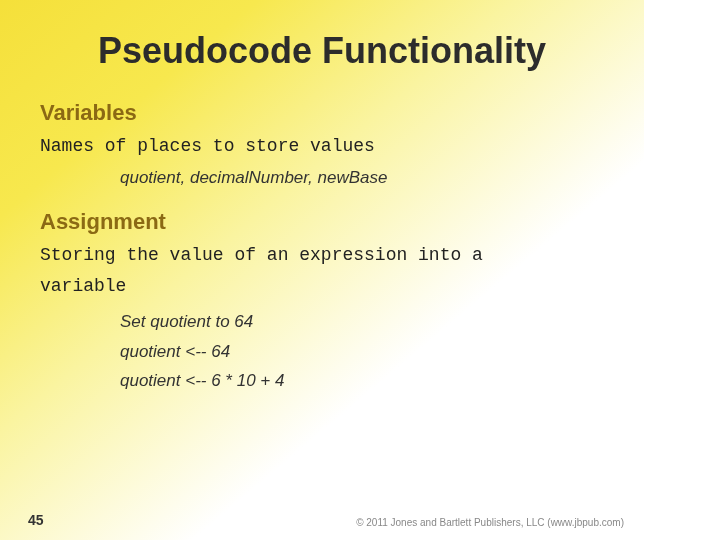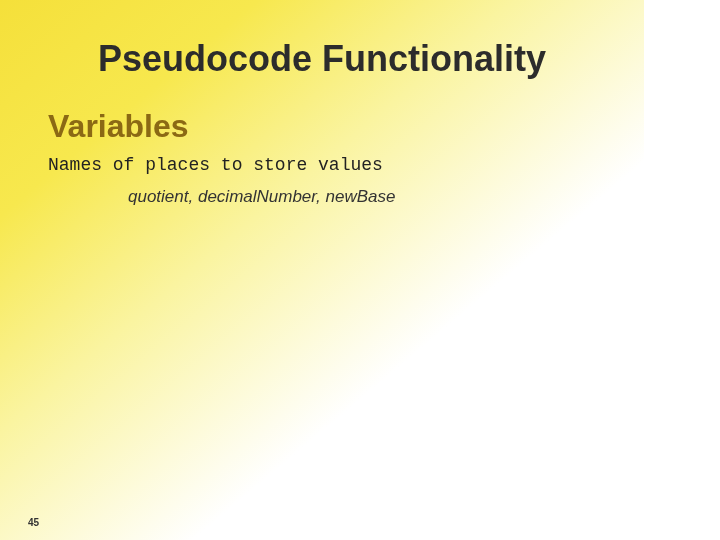--- a/index.html
+++ b/index.html
@@ -15,21 +15,21 @@
       font-family: Arial, Helvetica, sans-serif;
       background: #ffffff;
     }
 
     .slide {
       width: 644px;
       height: 540px;
       background: linear-gradient(to bottom, #f5e642 0%, #f5e642 30%, #ffffff 60%, #ffffff 100%);
       background: linear-gradient(160deg, #f7e84a 0%, #f7e84a 35%, #ffffff 55%, #ffffff 100%);
       position: relative;
-      padding: 8px;
+      padding: 0;
     }
 
     
     .slide-bg {
       position: absolute;
       top: 0;
       left: 0;
       width: 100%;
       height: 100%;
       background: linear-gradient(to bottom right, #f5e03a 0%, #f7e84e 20%, #faf4a0 40%, #ffffff 65%);
@@ -45,21 +45,21 @@
     .slide-title {
       font-size: 36px;
       font-weight: bold;
       color: #2c2c2c;
       text-align: center;
       margin-bottom: 28px;
       padding-top: 10px;
     }
 
     .section-heading {
-      font-size: 32px;
+      font-size: 22px;
       font-weight: bold;
       color: #8b6914;
       margin-bottom: 8px;
     }
 
     .section-body {
       font-size: 18px;
       color: #222222;
       margin-bottom: 6px;
       line-height: 1.4;
@@ -80,21 +80,21 @@
     }
 
     .section-gap2 {
       margin-bottom: 14px;
     }
 
     .slide-number {
       position: absolute;
       bottom: 12px;
       left: 28px;
-      font-size: 10px;
+      font-size: 14px;
       font-weight: bold;
       color: #333333;
       z-index: 1;
     }
 
     .copyright {
       position: absolute;
       bottom: 12px;
       right: 20px;
       font-size: 10px;
@@ -111,18 +111,27 @@
   <div class="slide-content">
 
     <h1 class="slide-title">Pseudocode Functionality</h1>
 
     <div class="section-gap">
       <div class="section-heading">Variables</div>
       <div class="section-body">Names of places to store values</div>
       <div class="indented-example">quotient, decimalNumber, newBase</div>
     </div>
 
+    <div class="section-gap2">
+      <div class="section-heading">Assignment</div>
+      <div class="section-body">Storing the value of an expression into a</div>
+      <div class="section-body" style="margin-bottom: 10px;">variable</div>
+      <div class="indented-example">Set quotient to 64</div>
+      <div class="indented-example">quotient &lt;-- 64</div>
+      <div class="indented-example">quotient &lt;-- 6 * 10 + 4</div>
+    </div>
 
   </div>
 
   <div class="slide-number">45</div>
 
+  <div class="copyright">© 2011 Jones and Bartlett Publishers, LLC (www.jbpub.com)</div>
 </div>
 
 </body></html>

